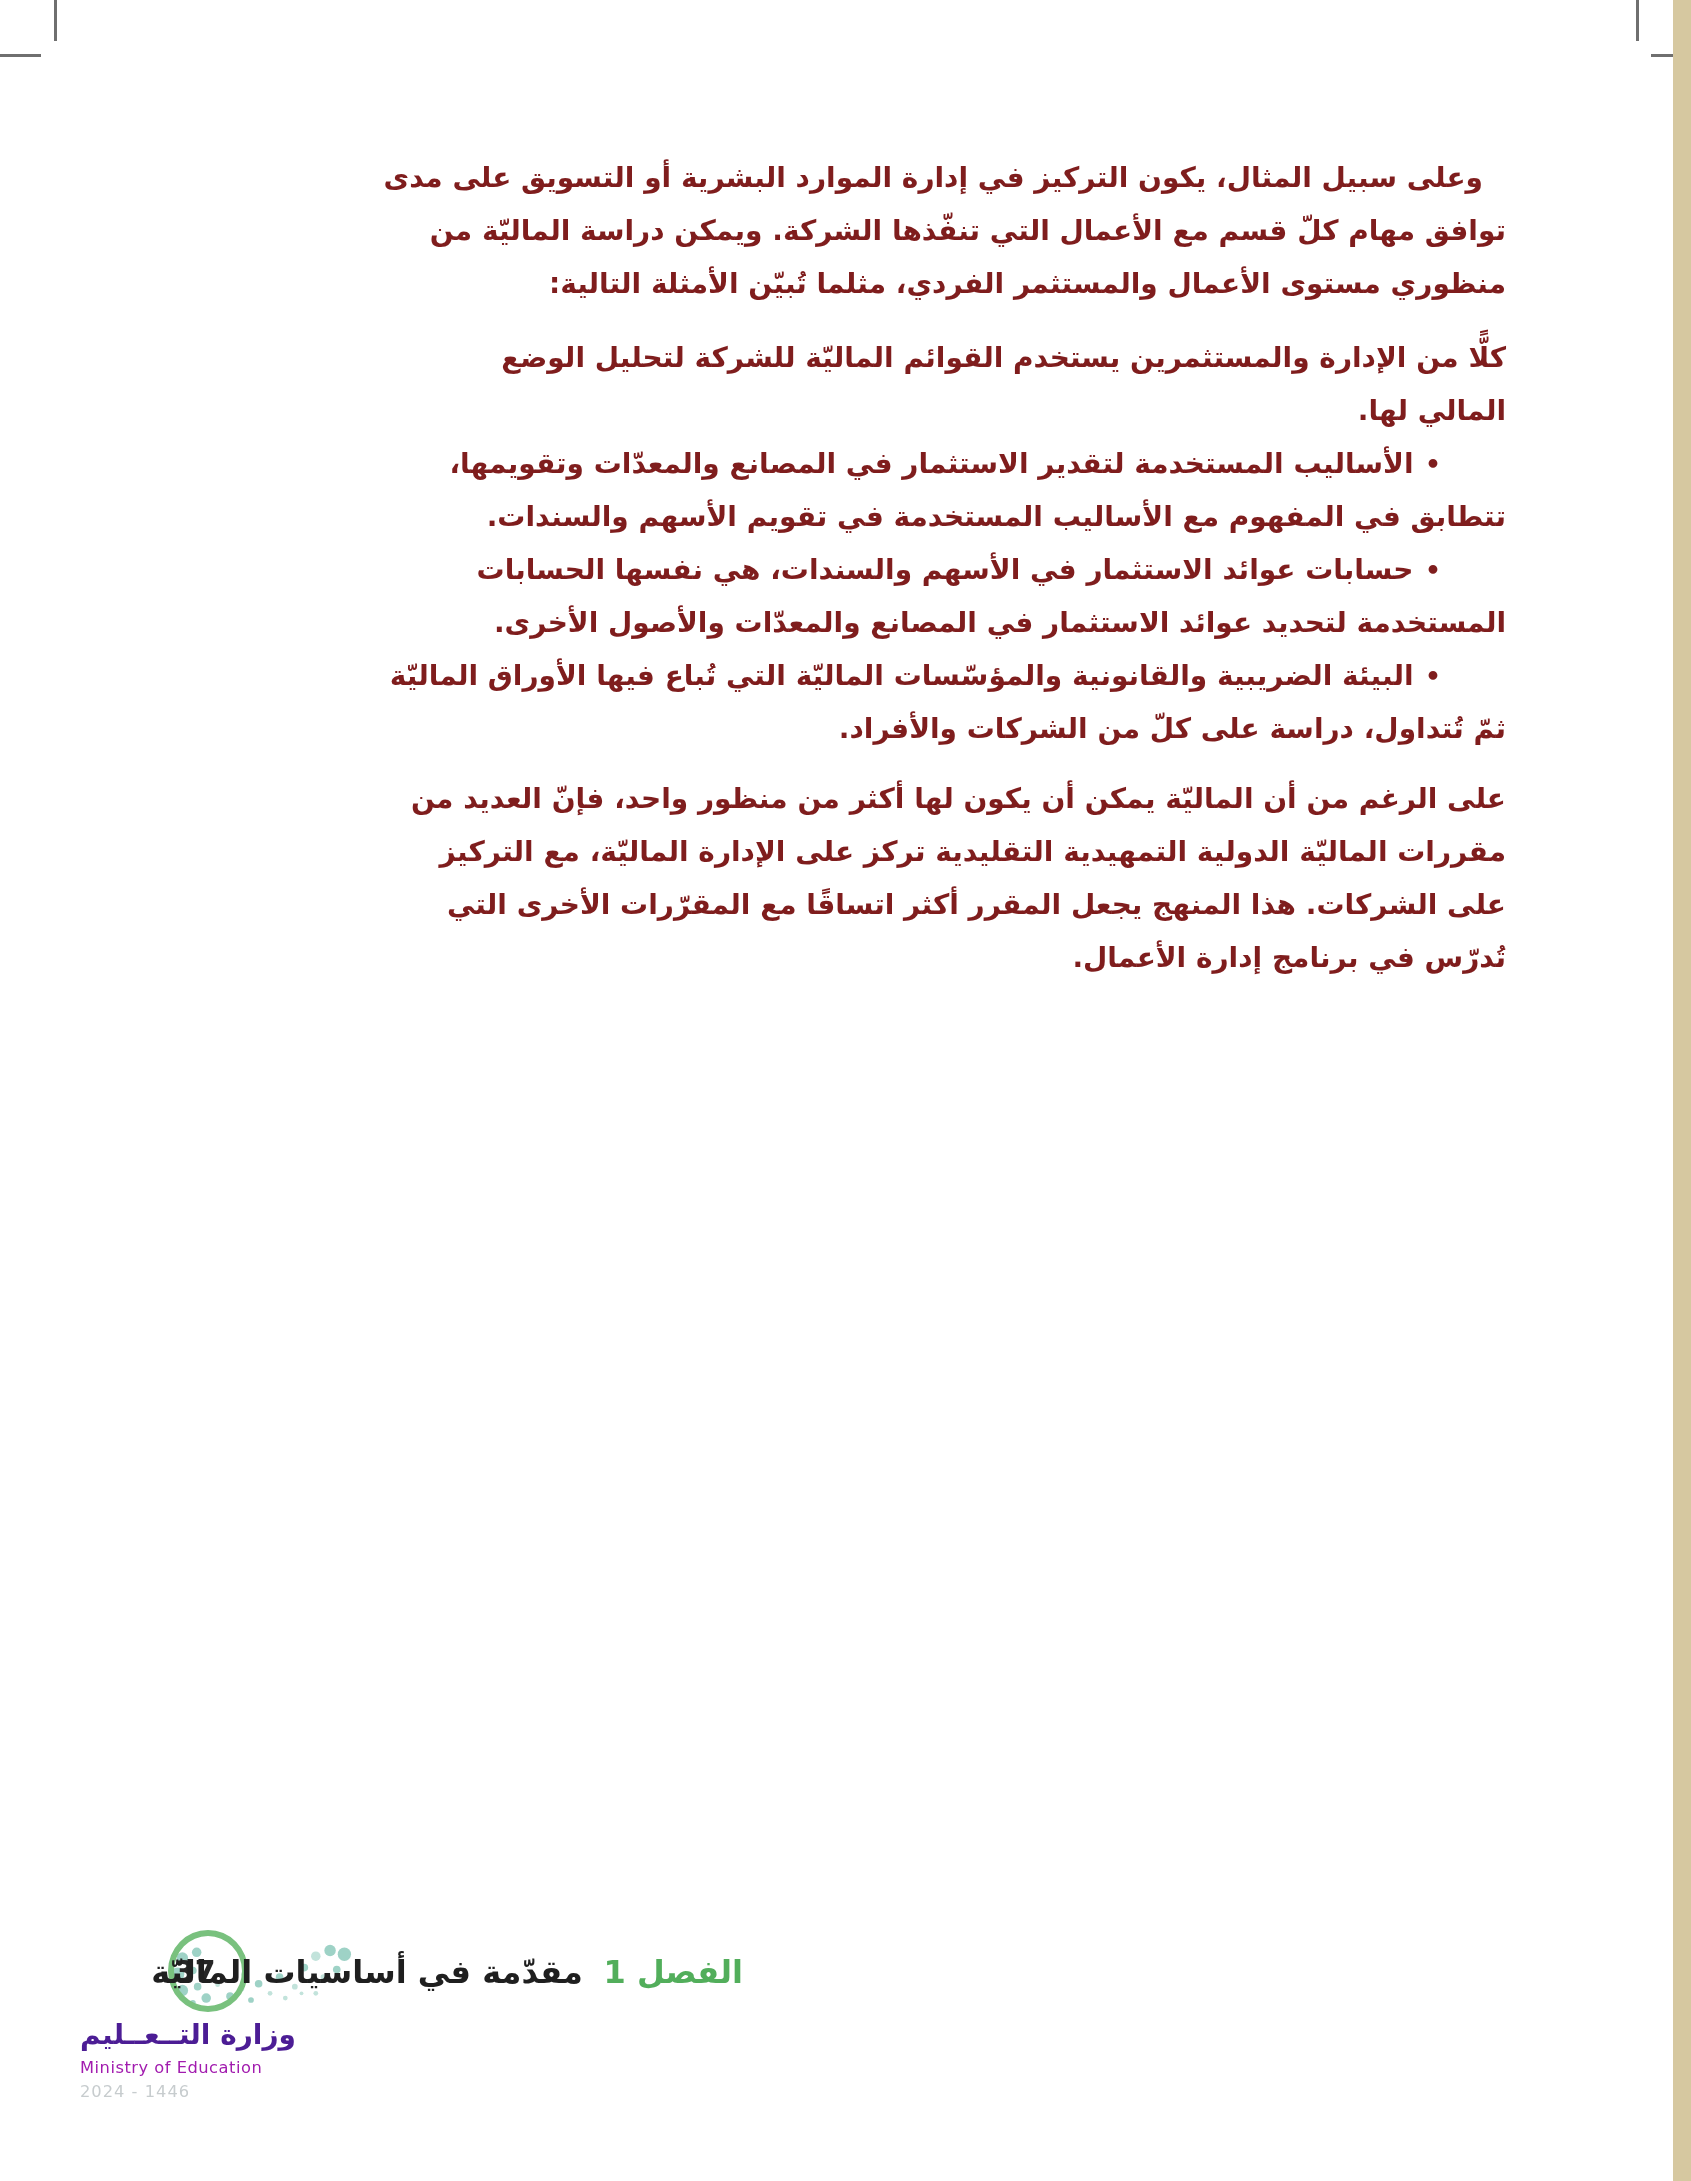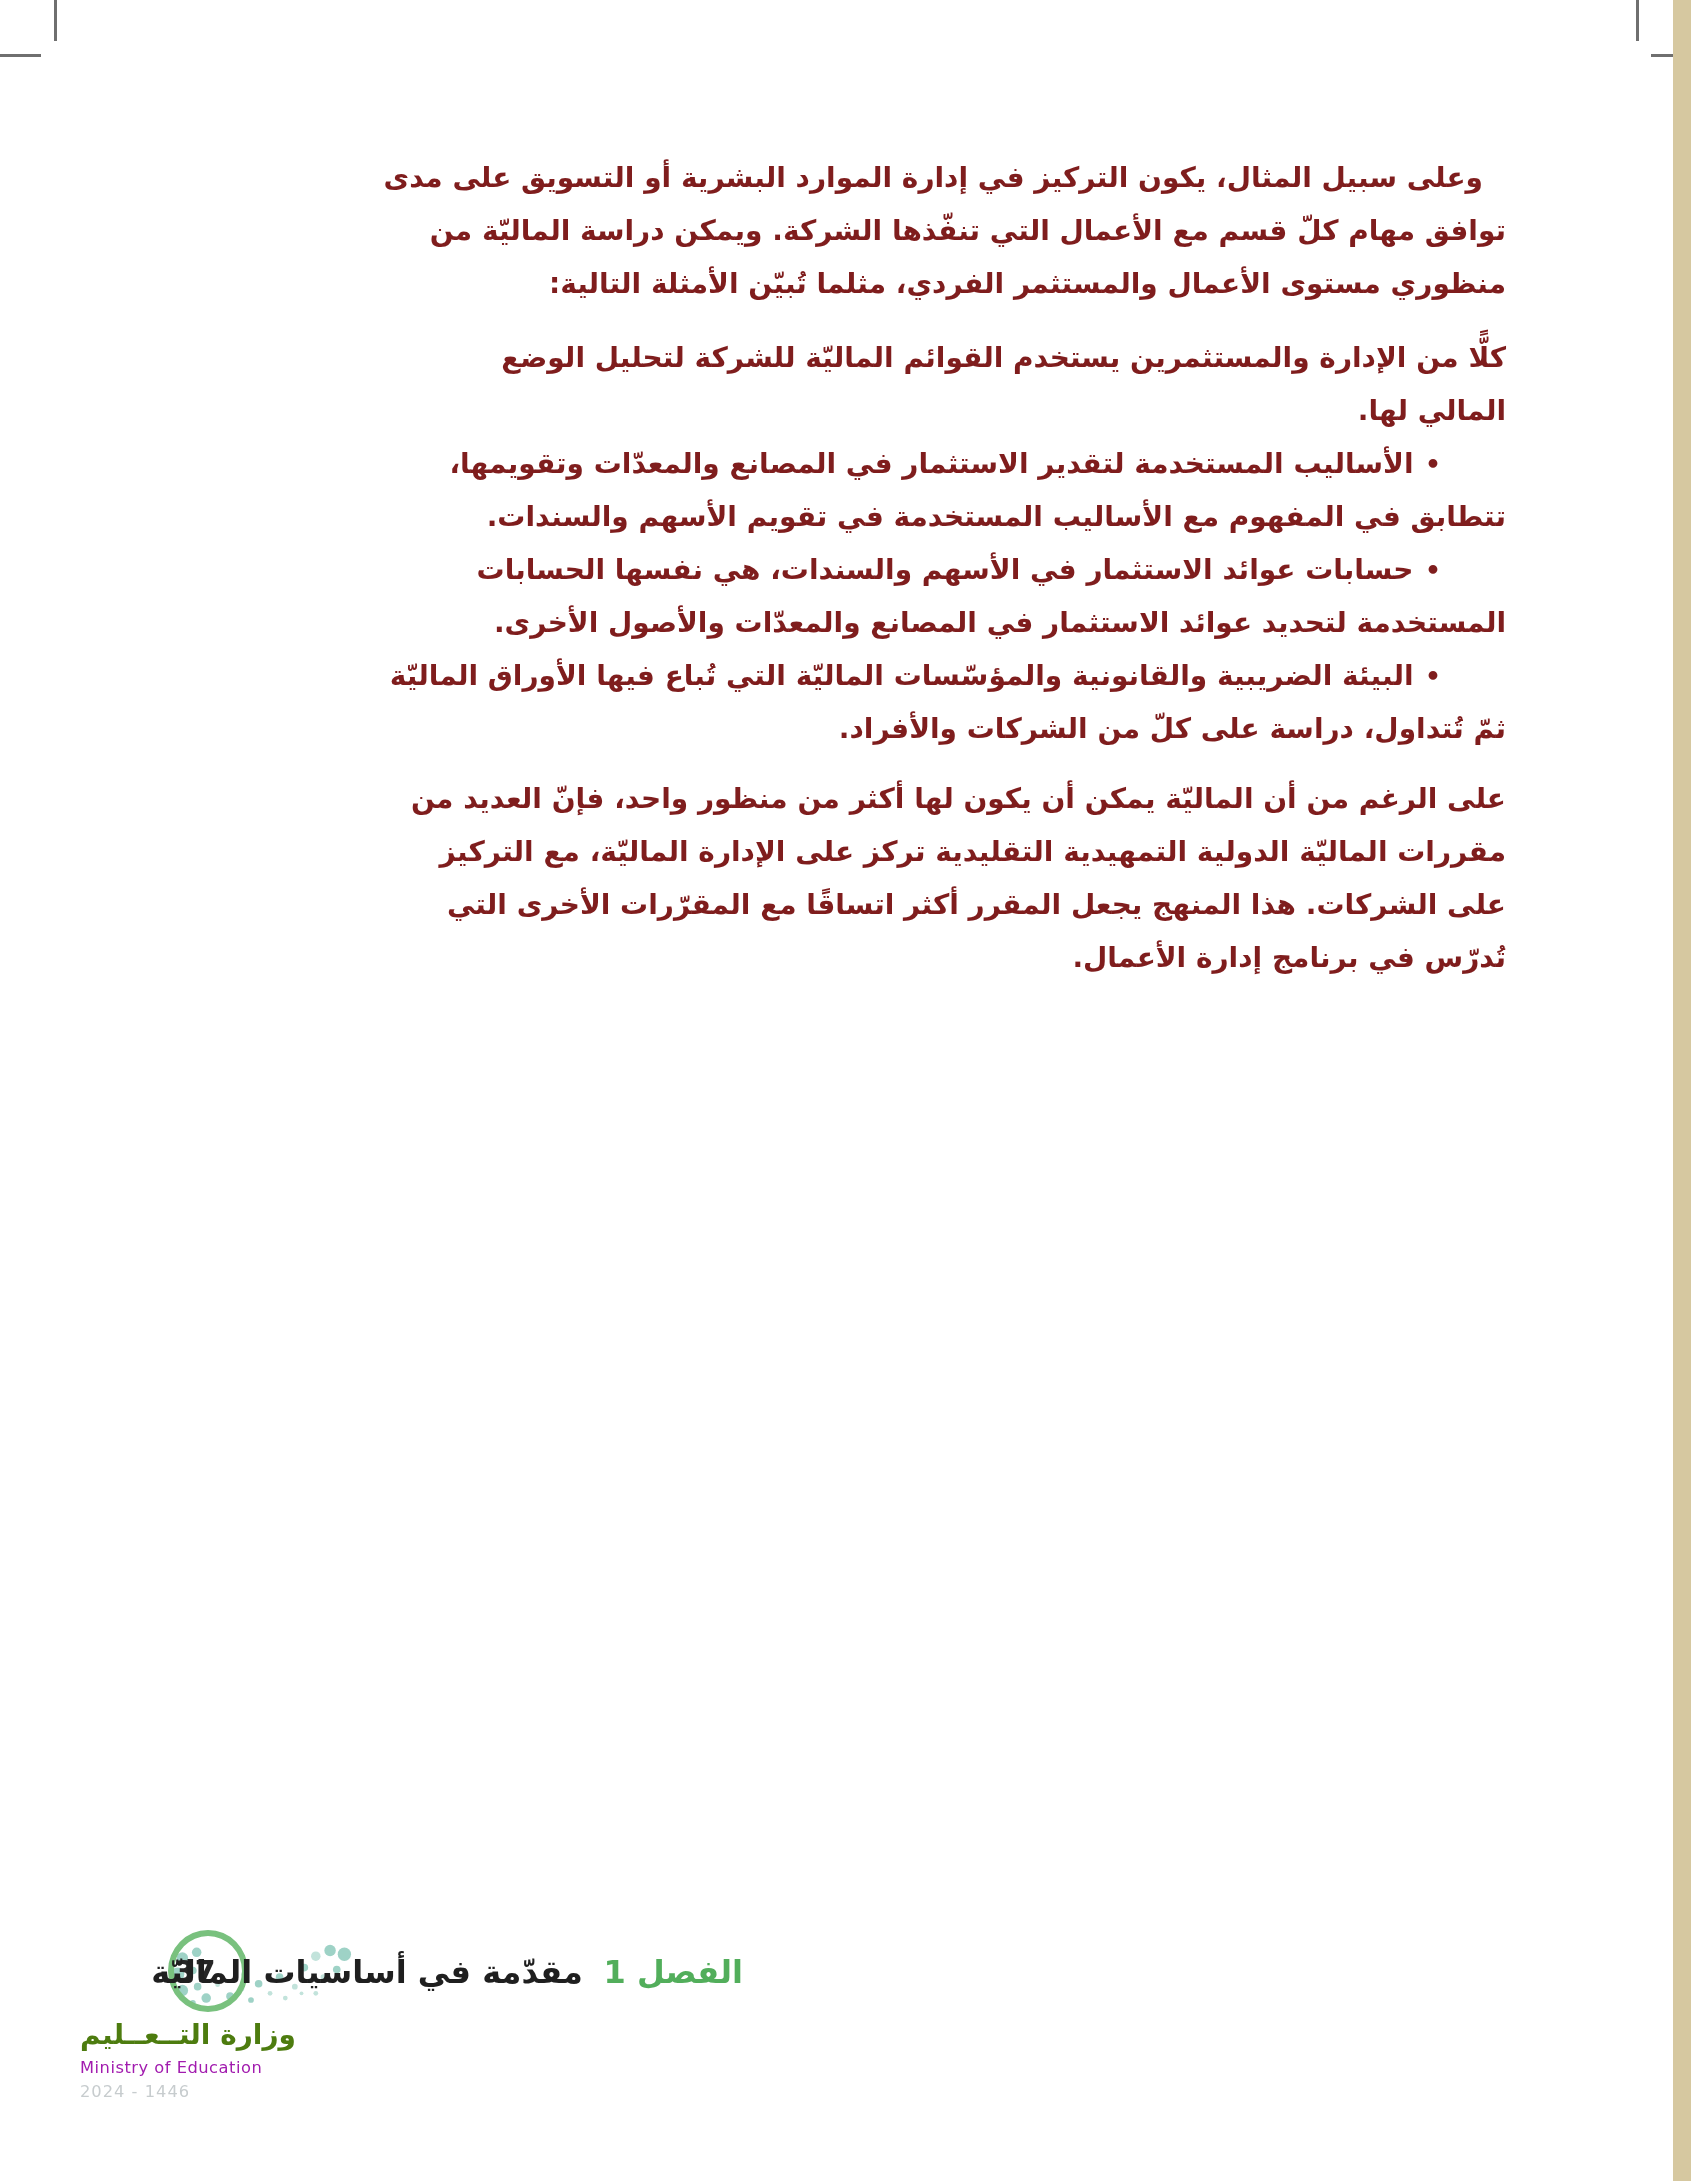--- a/index.html
+++ b/index.html
@@ -27,21 +27,21 @@
   .pagenum-badge{position:absolute;left:168px;top:1930px;width:80px;height:82px;
                  border:6.7px solid #79c17e;border-radius:50%;box-sizing:border-box;
                  display:flex;align-items:center;justify-content:flex-start;z-index:3;}
   .pagenum-badge span{font-size:30px;font-weight:700;color:#262626;}
   .dots{position:absolute;left:158px;top:1939px;z-index:2;}
   .chapter{position:absolute;right:949px;top:1950px;direction:rtl;white-space:nowrap;
            font-size:32px;font-weight:700;line-height:44px;z-index:4;margin-left:42px;}
   .chapter .green{color:#52ae5b;}
   .chapter .black{color:#1f1f1f;margin-right:9.6px;}
   .ministry{position:absolute;left:80px;top:2019px;z-index:4;}
-  .ministry .ar{direction:rtl;font-size:28px;font-weight:700;color:#4d7c0f;line-height:32.5px;}
+  .ministry .ar{direction:rtl;font-size:28px;font-weight:700;color:#4c1d95;line-height:32.5px;}
   .ministry .en{font-size:16.3px;color:#a21caf;line-height:21px;margin-top:5.7px;letter-spacing:0.5px;}
   .ministry .yr{font-size:16.3px;color:#c7ccce;line-height:21px;margin-top:3px;letter-spacing:1px;}
 </style>
 </head>
 <body>
 
 <div class="page">
 
   <div class="mark tl-v"></div>
   <div class="mark tl-h"></div>

